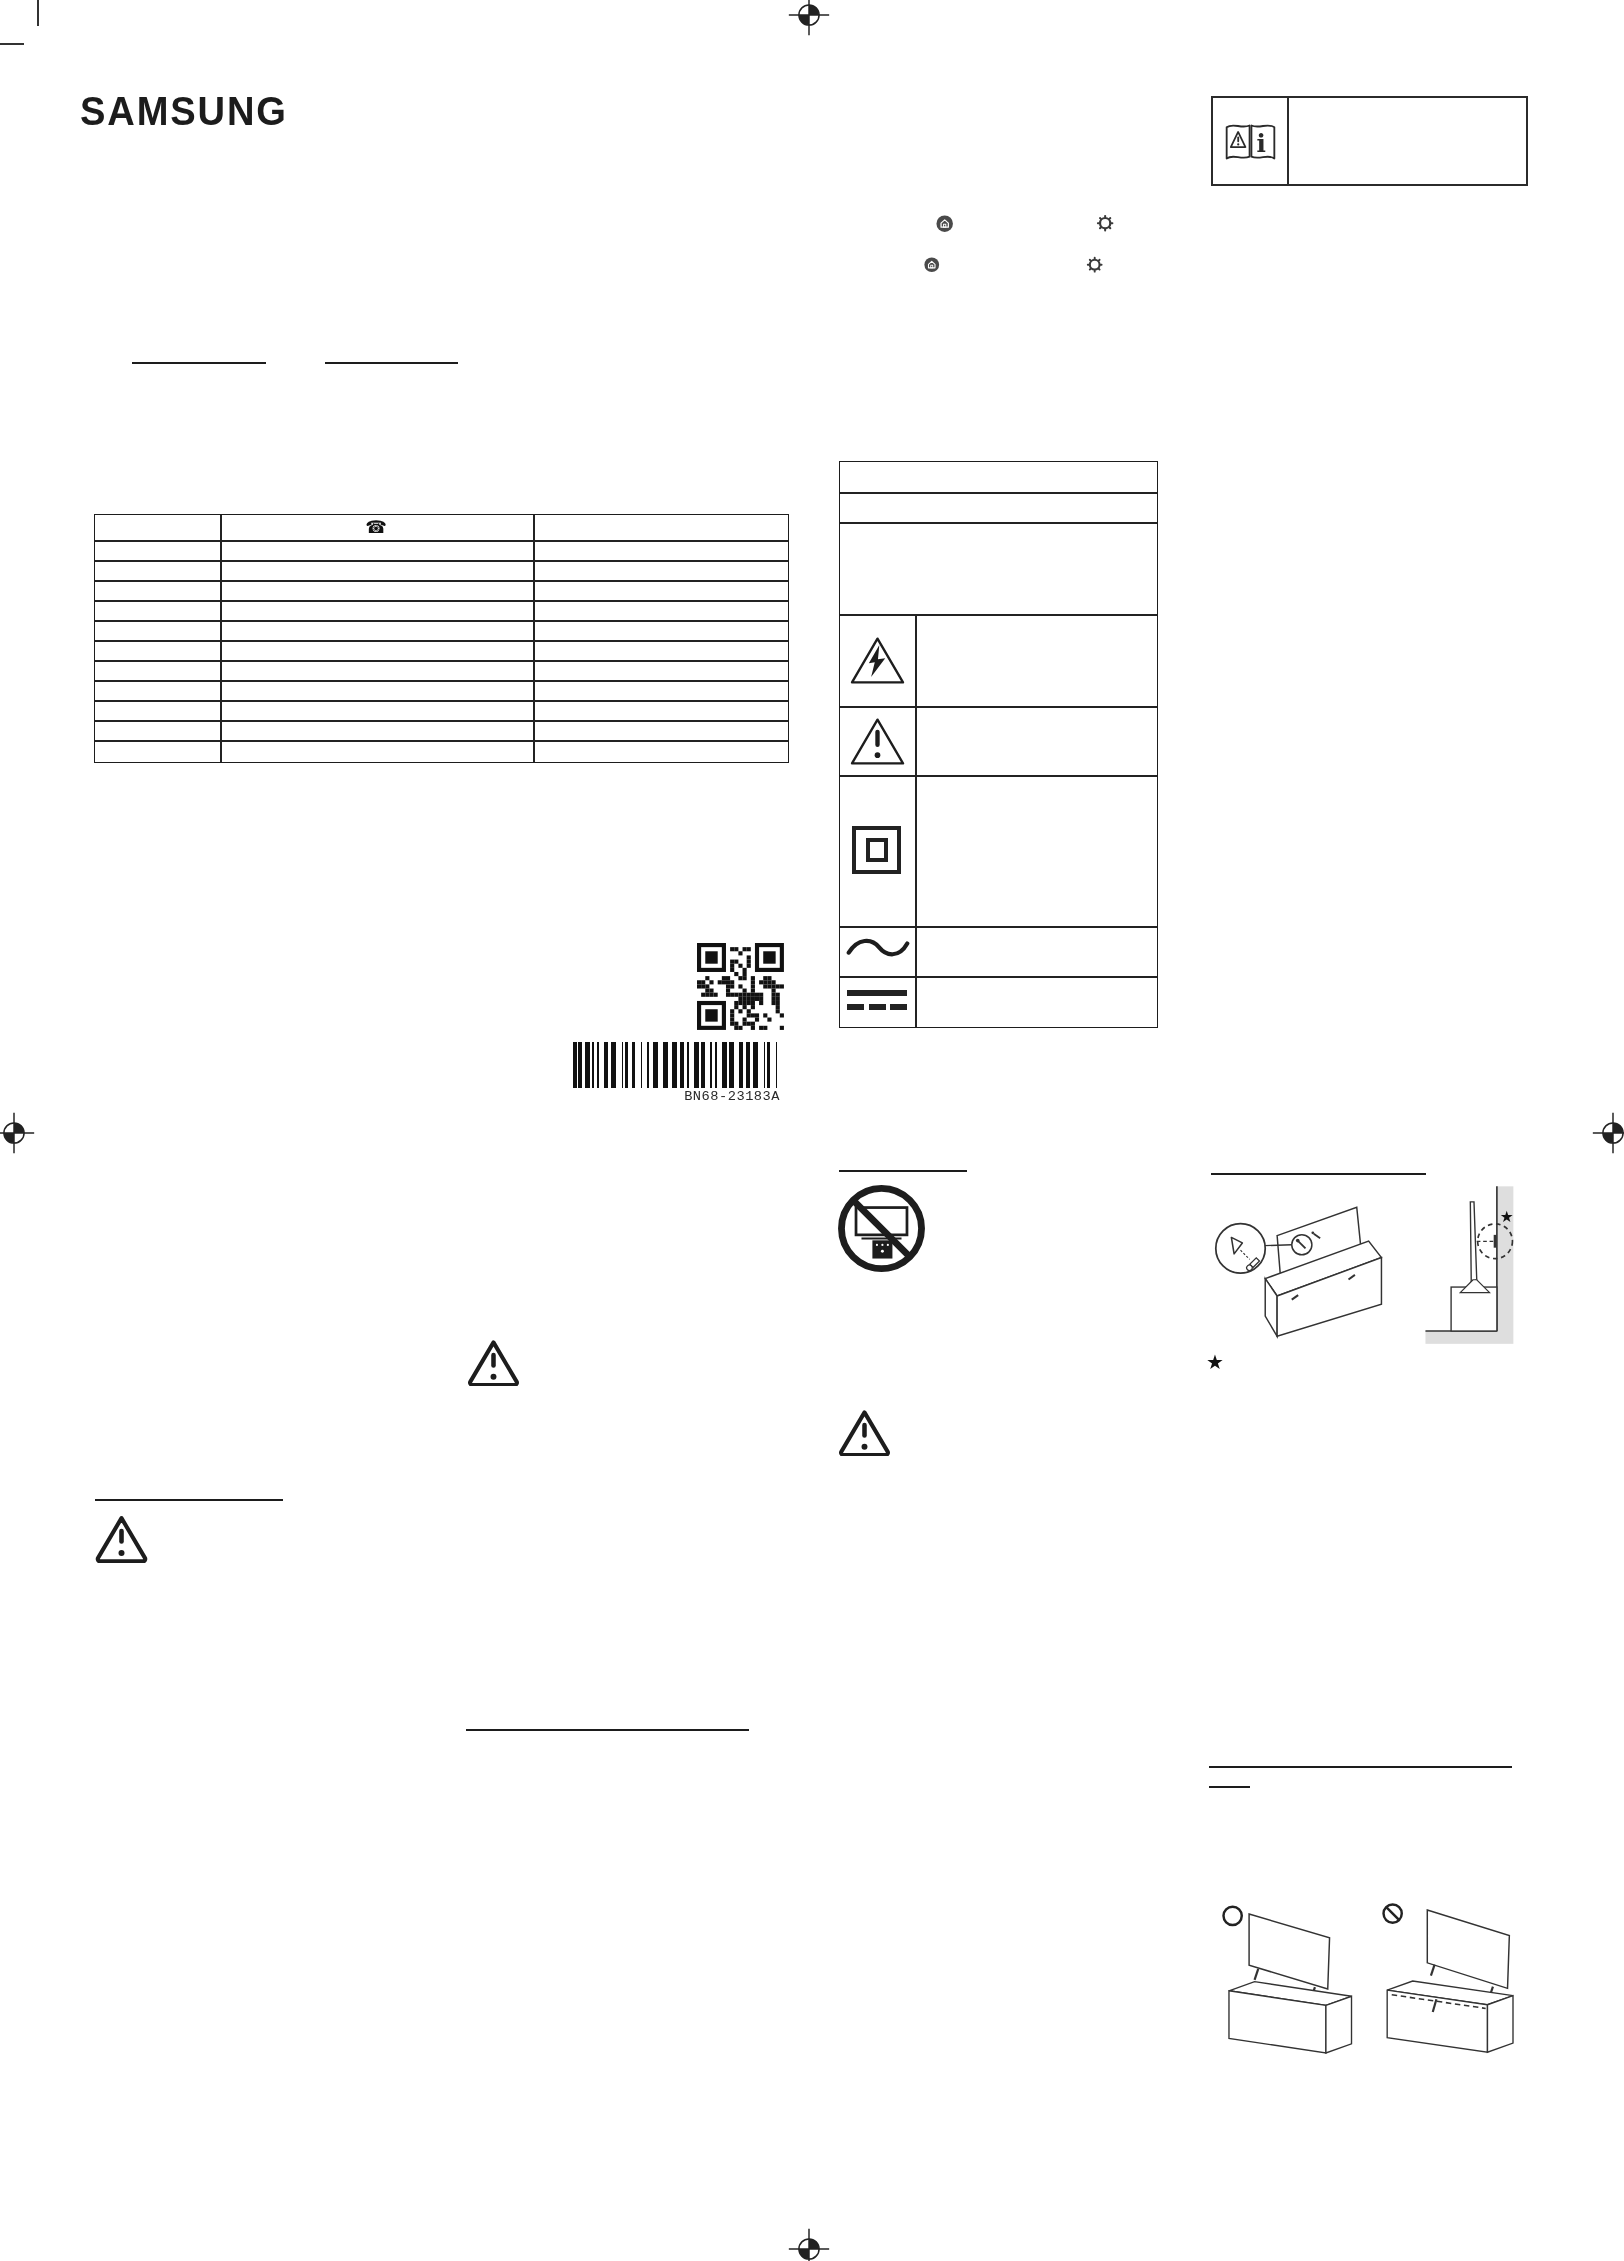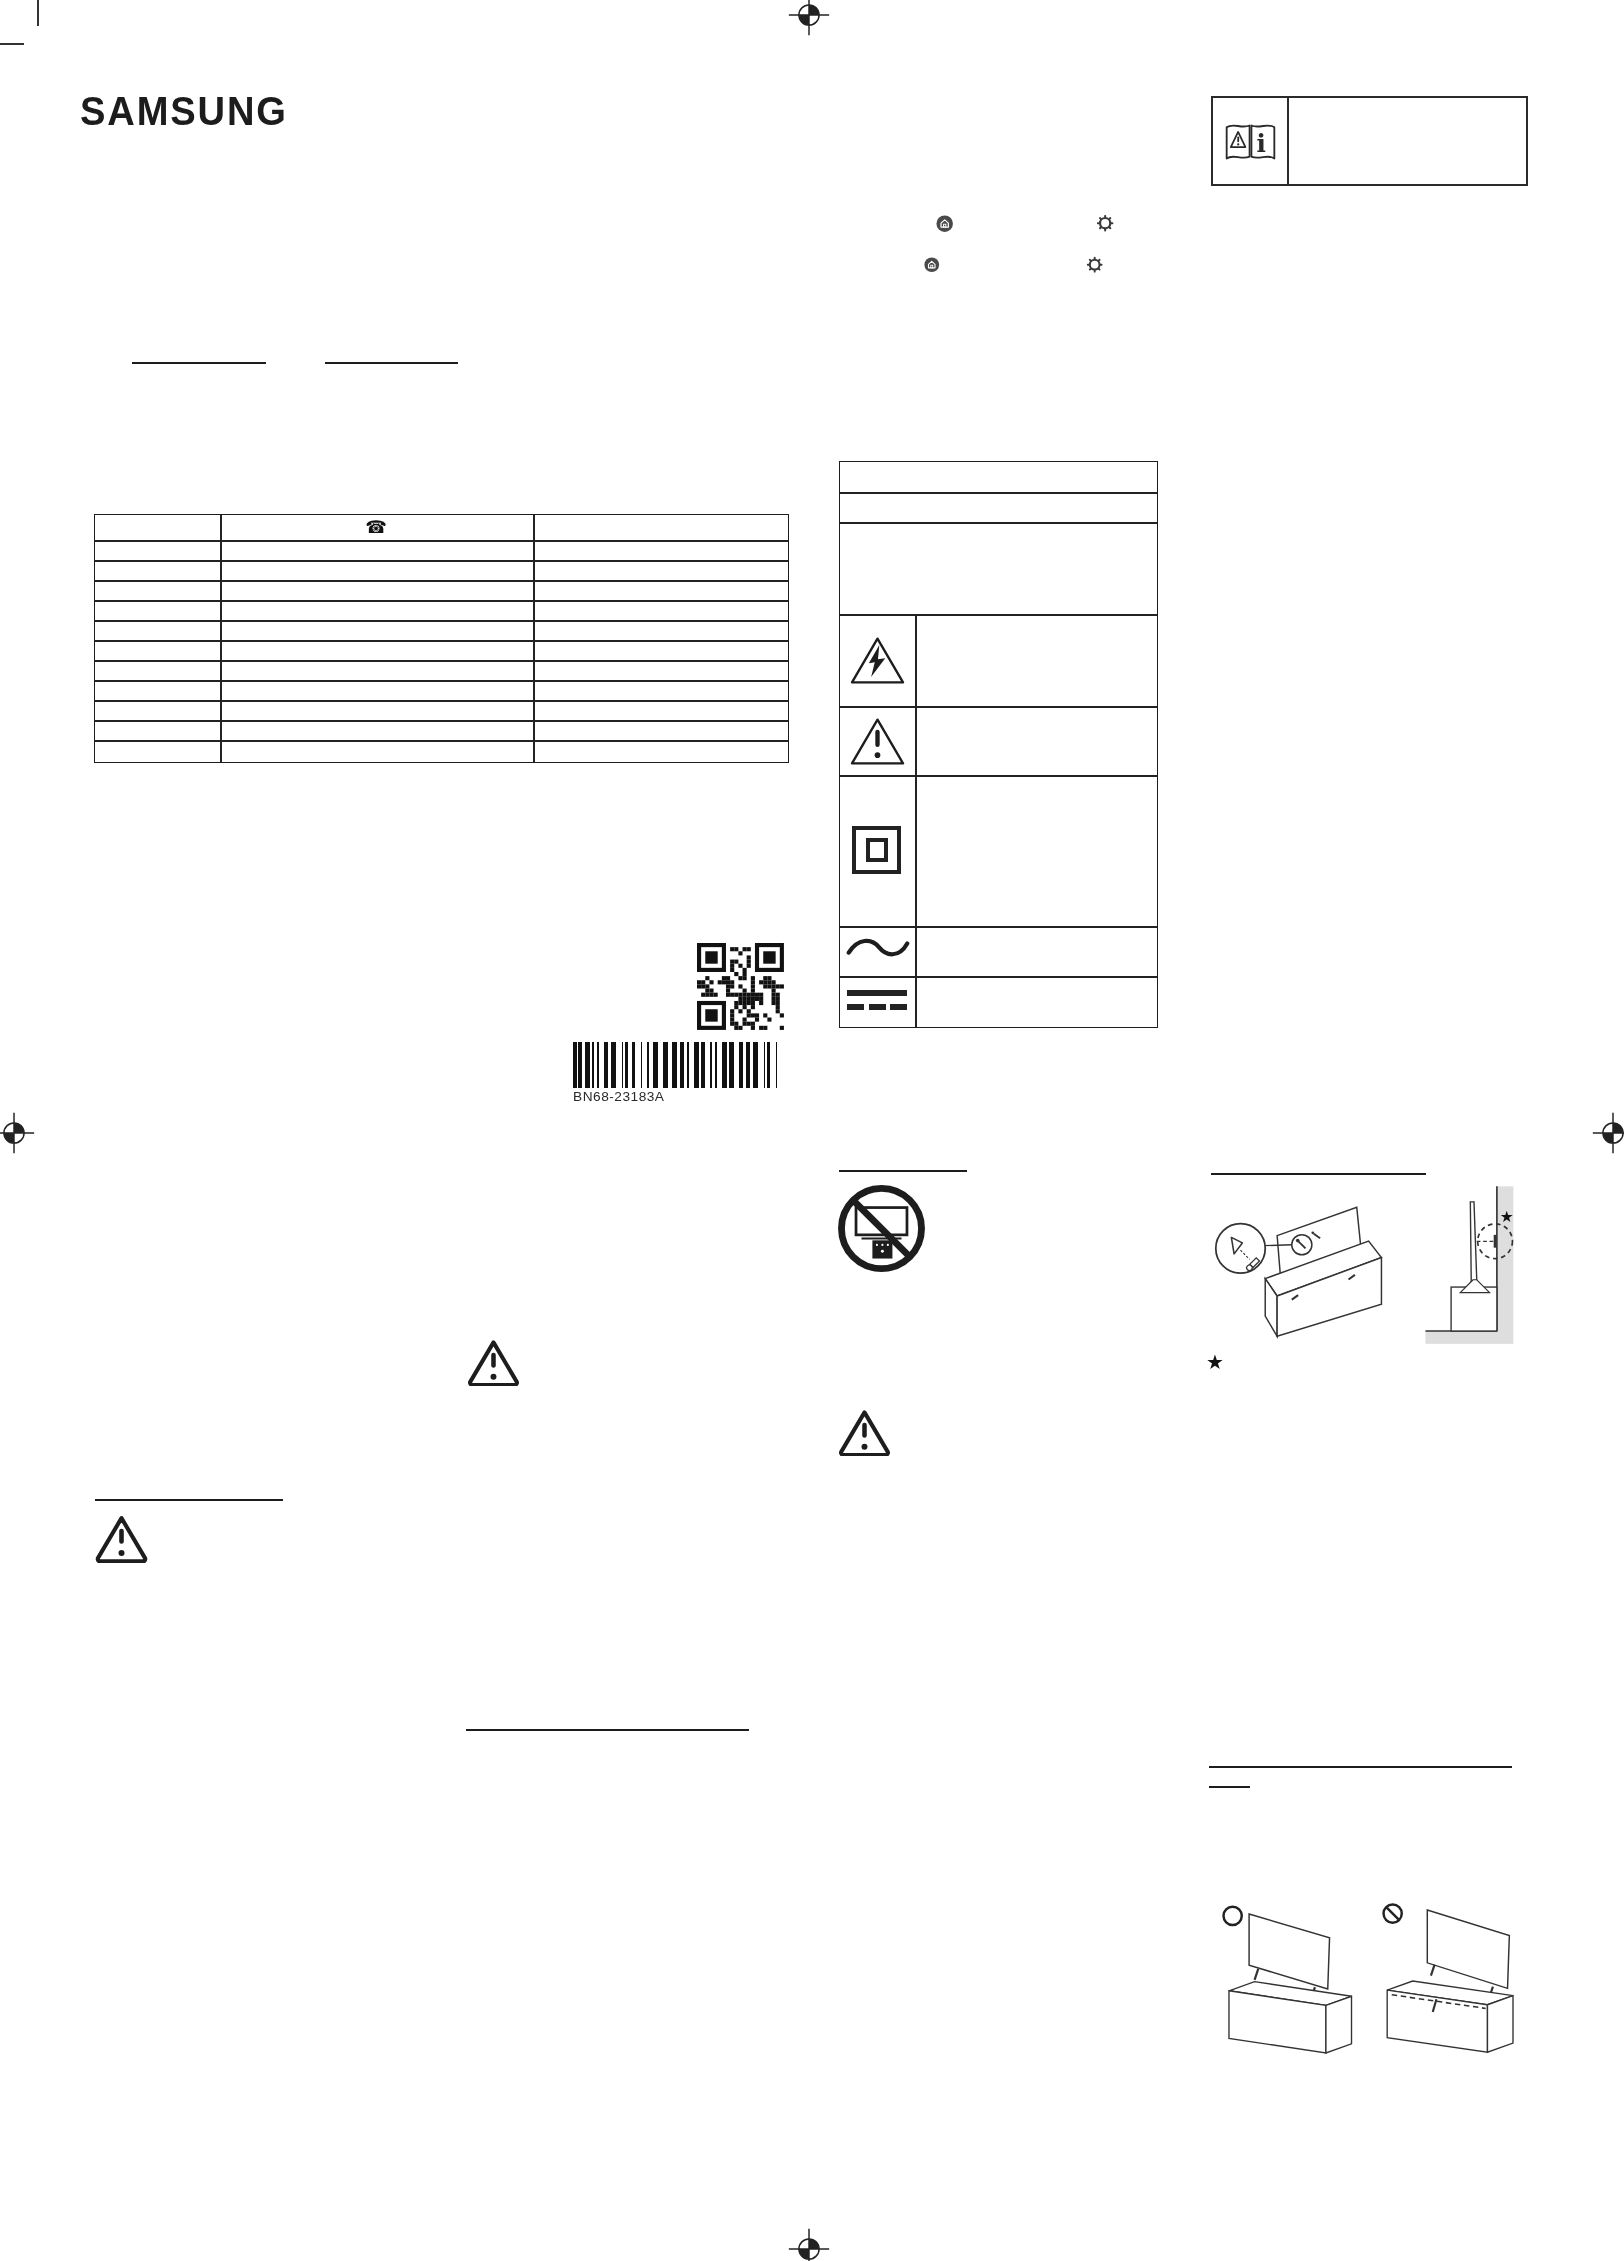--- a/index.html
+++ b/index.html
@@ -18,22 +18,22 @@
         border:1.8px solid #1d1d1d;box-sizing:border-box;}
   #symbols-table{position:absolute;left:839px;top:461px;width:319px;height:567px;
         border:1.8px solid #1d1d1d;box-sizing:border-box;}
   .cellicon{position:absolute;}
   #class2-outer{position:absolute;left:12px;top:364px;width:49px;height:48px;border:4.6px solid #222;
         box-sizing:border-box;display:flex;align-items:center;justify-content:center;}
   #class2-inner{width:22px;height:24px;border:4.6px solid #222;box-sizing:border-box;}
   #dc-dashes{position:absolute;left:7.3px;top:542px;width:60px;height:5.5px;display:flex;gap:4.6px;}
   #dc-dashes div{flex:1;background:#222;}
   #barcode{position:absolute;left:573px;top:1042px;width:207px;height:46px;display:flex;overflow:hidden;}
-  #part-number{position:absolute;left:573px;top:1089px;width:207px;text-align:left;
-        font-size:13.7px;letter-spacing:0.5px;color:#2a2a2a;}
+  #part-number{position:absolute;left:573px;top:1089px;width:207px;text-align:right;
+        font-size:13.7px;letter-spacing:0.5px;color:#2a2a2a;font-family:Liberation Mono, monospace;}
   .star-note{position:absolute;font-size:20px;color:#111;}
   .phone{position:absolute;left:125px;top:1.8px;width:312px;text-align:center;font-size:17.4px;color:#111;}
 </style>
 </head>
 <body>
 
 <div id="page">
 
   <div class="abs" style="left:37px;top:0;width:1.8px;height:25.6px;background:#333;"></div>
   <div class="abs" style="left:0;top:43px;width:24px;height:1.8px;background:#333;"></div>

